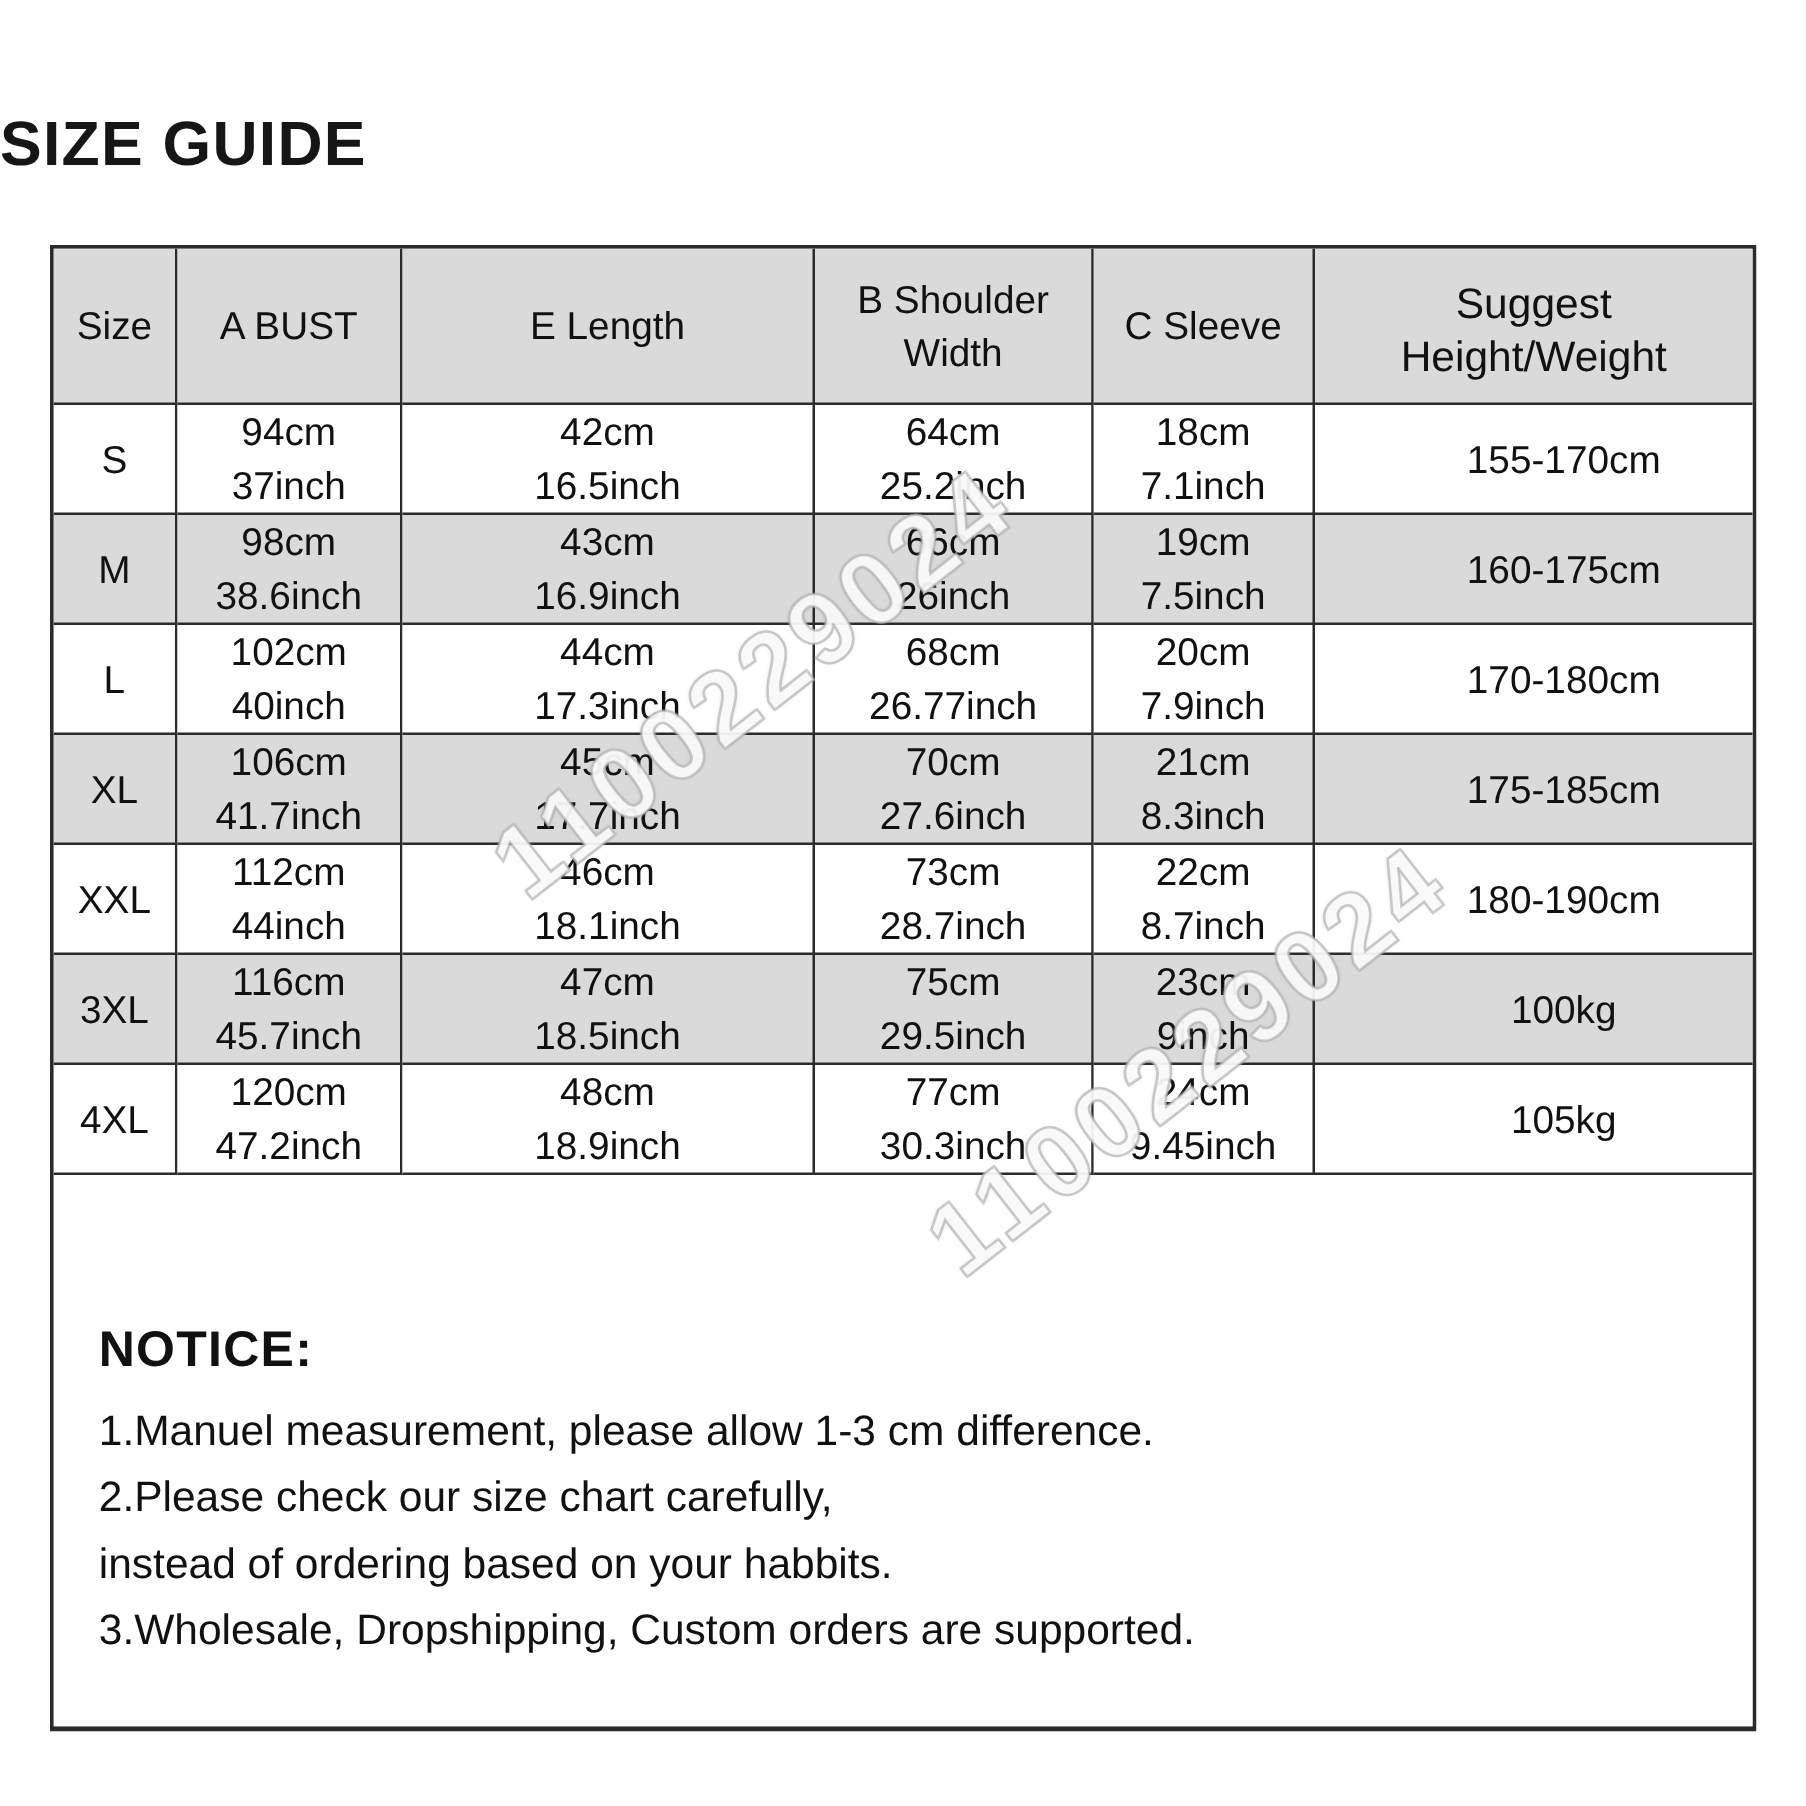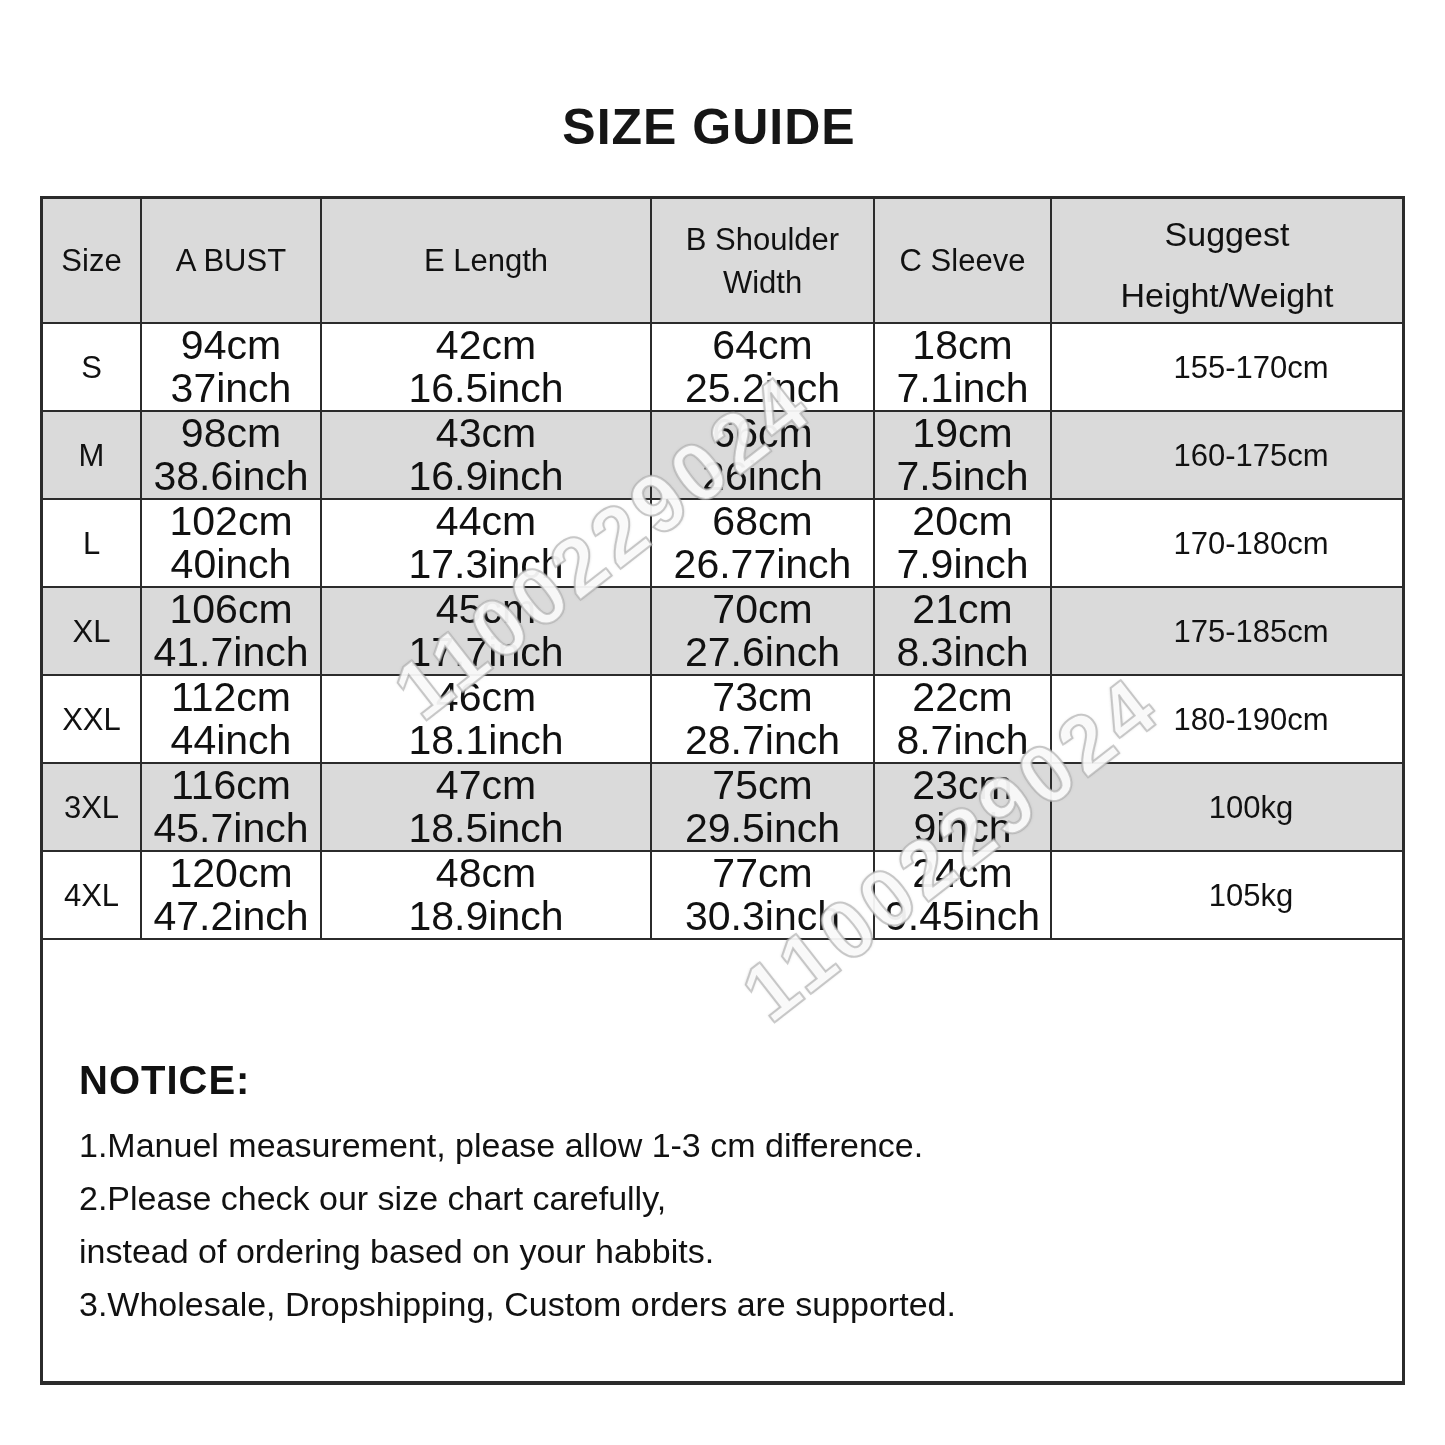--- a/index.html
+++ b/index.html
@@ -13,22 +13,22 @@
     background:#ffffff;
     font-family:"Liberation Sans", sans-serif;
     color:var(--ink);
     position:relative;
     overflow:hidden;
   }
   .page{position:absolute;inset:0;}
   .title{
     position:absolute;
     top:86px;left:0;width:1394px;
-    margin:12px;
-    text-align:center;
+    margin:0;
+    text-align:left;
     font-size:50px;
     font-weight:600;
     letter-spacing:1px;
     color:#161616;
   }
   .sheet{
     position:absolute;
     left:40px;top:196px;
     width:1359px;
     border:3px solid var(--line);
@@ -41,32 +41,31 @@
     grid-template-rows:125px repeat(7, 88px);
   }
   .cell{
     border-right:2px solid var(--line);
     border-bottom:2px solid var(--line);
     display:flex;
     flex-direction:column;
     align-items:center;
     justify-content:center;
     text-align:center;
-    font-size:41px;
+    font-size:31px;
     line-height:43px;
     background:#ffffff;
   }
   .cell.last-col{border-right:none;padding-left:48px;}
   .cell.head{
     background:var(--gray);
     font-size:34px;
   }
   .cell.shaded{background:var(--gray);}
   .cell.suggest-head{
-    justify-content:space-between;
     padding:14px 0 5px 0;
     box-sizing:border-box;
   }
   .cell.single{font-size:31px;}
   .notice{
     height:441px;
     box-sizing:border-box;
     padding:118px 20px 0 36px;
     background:#ffffff;
   }

